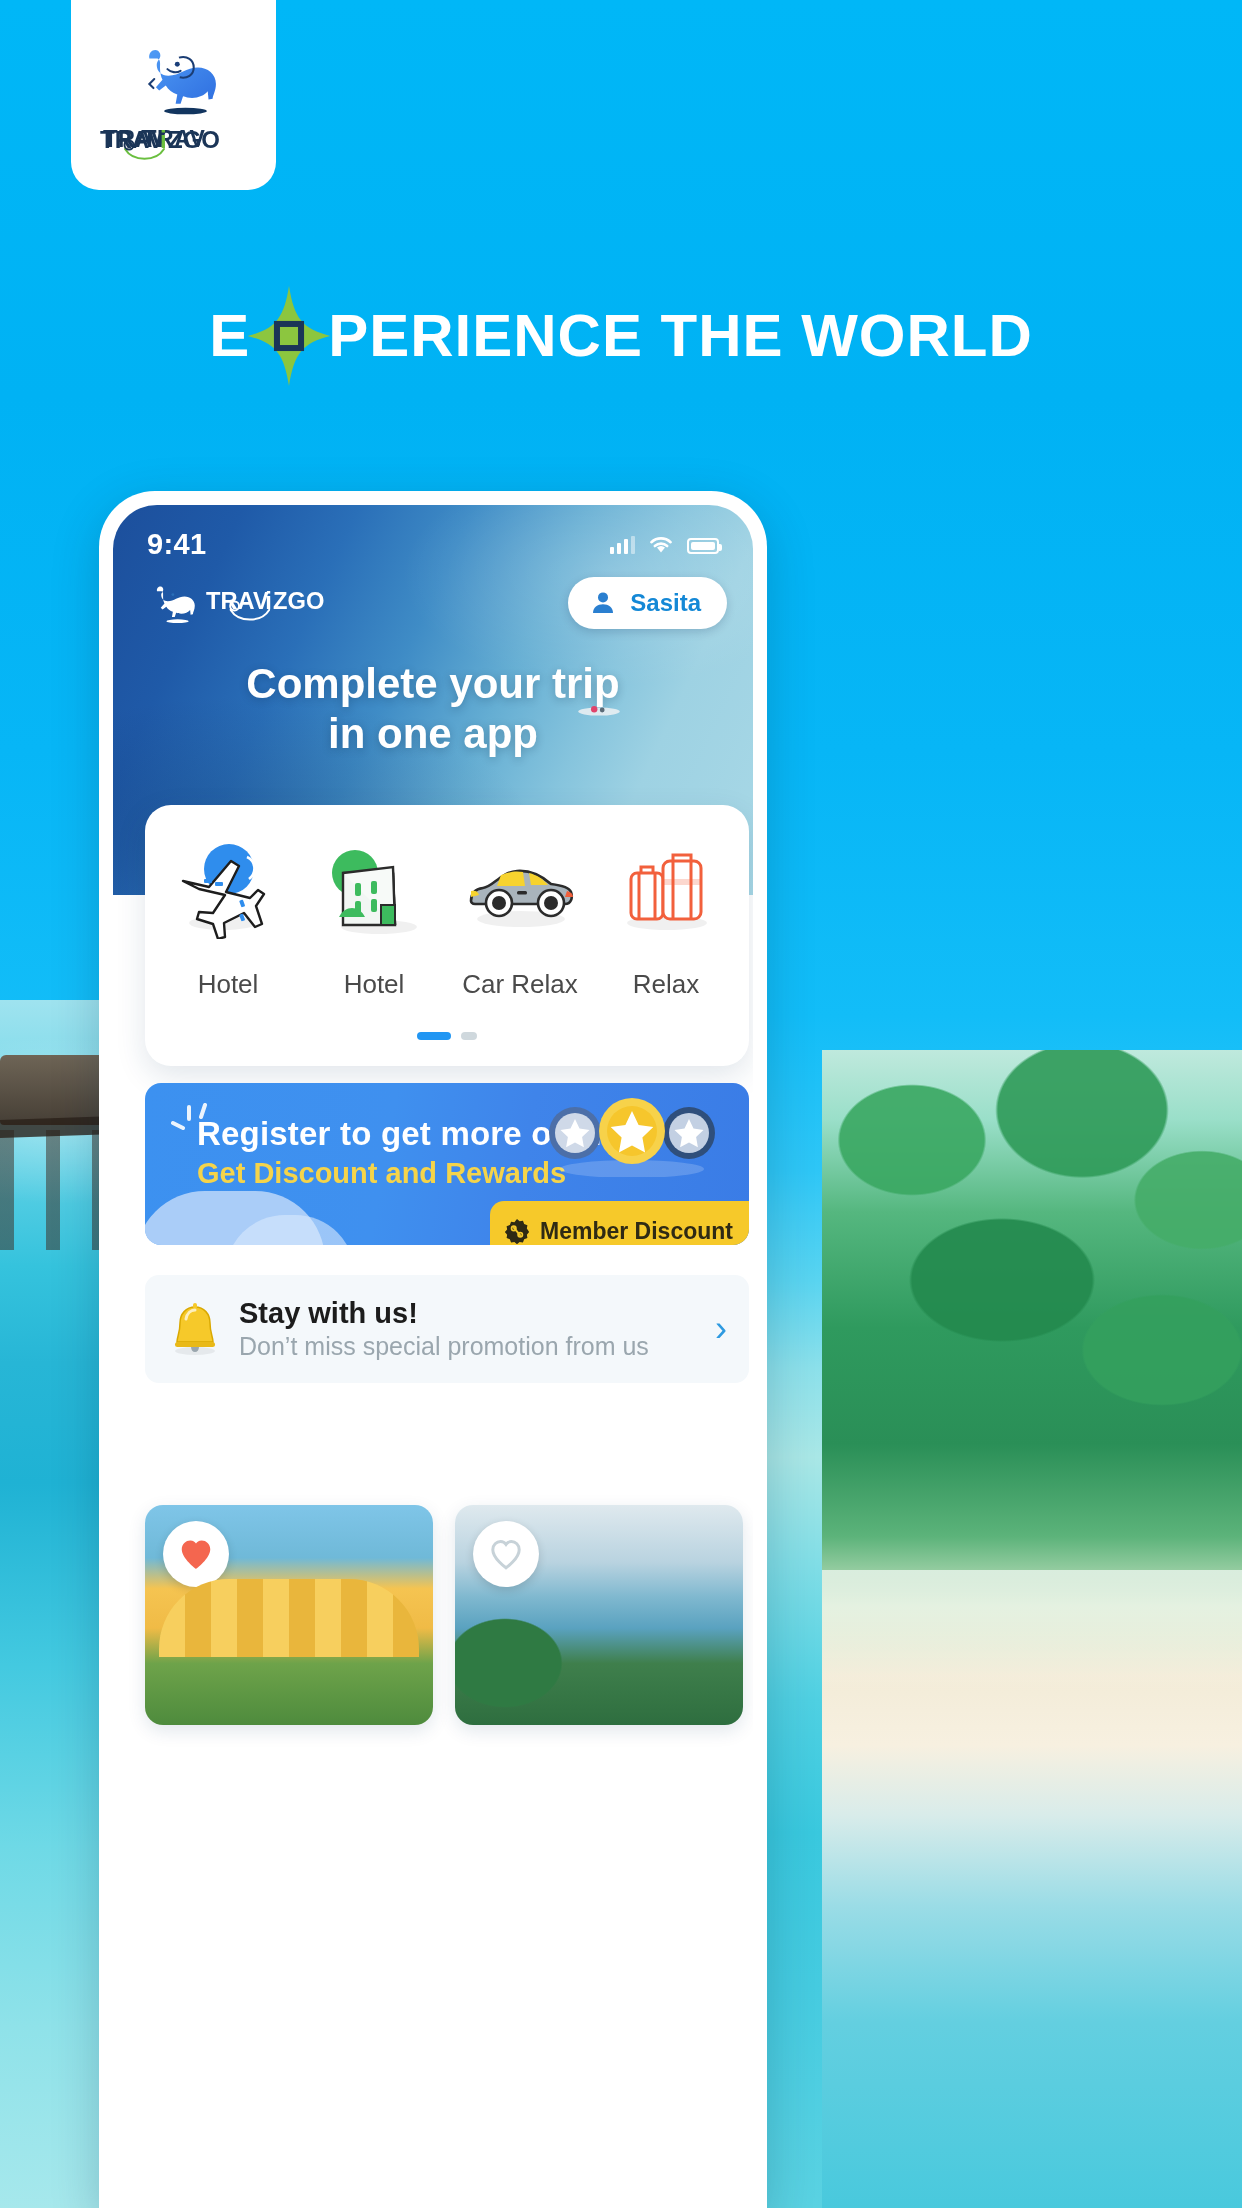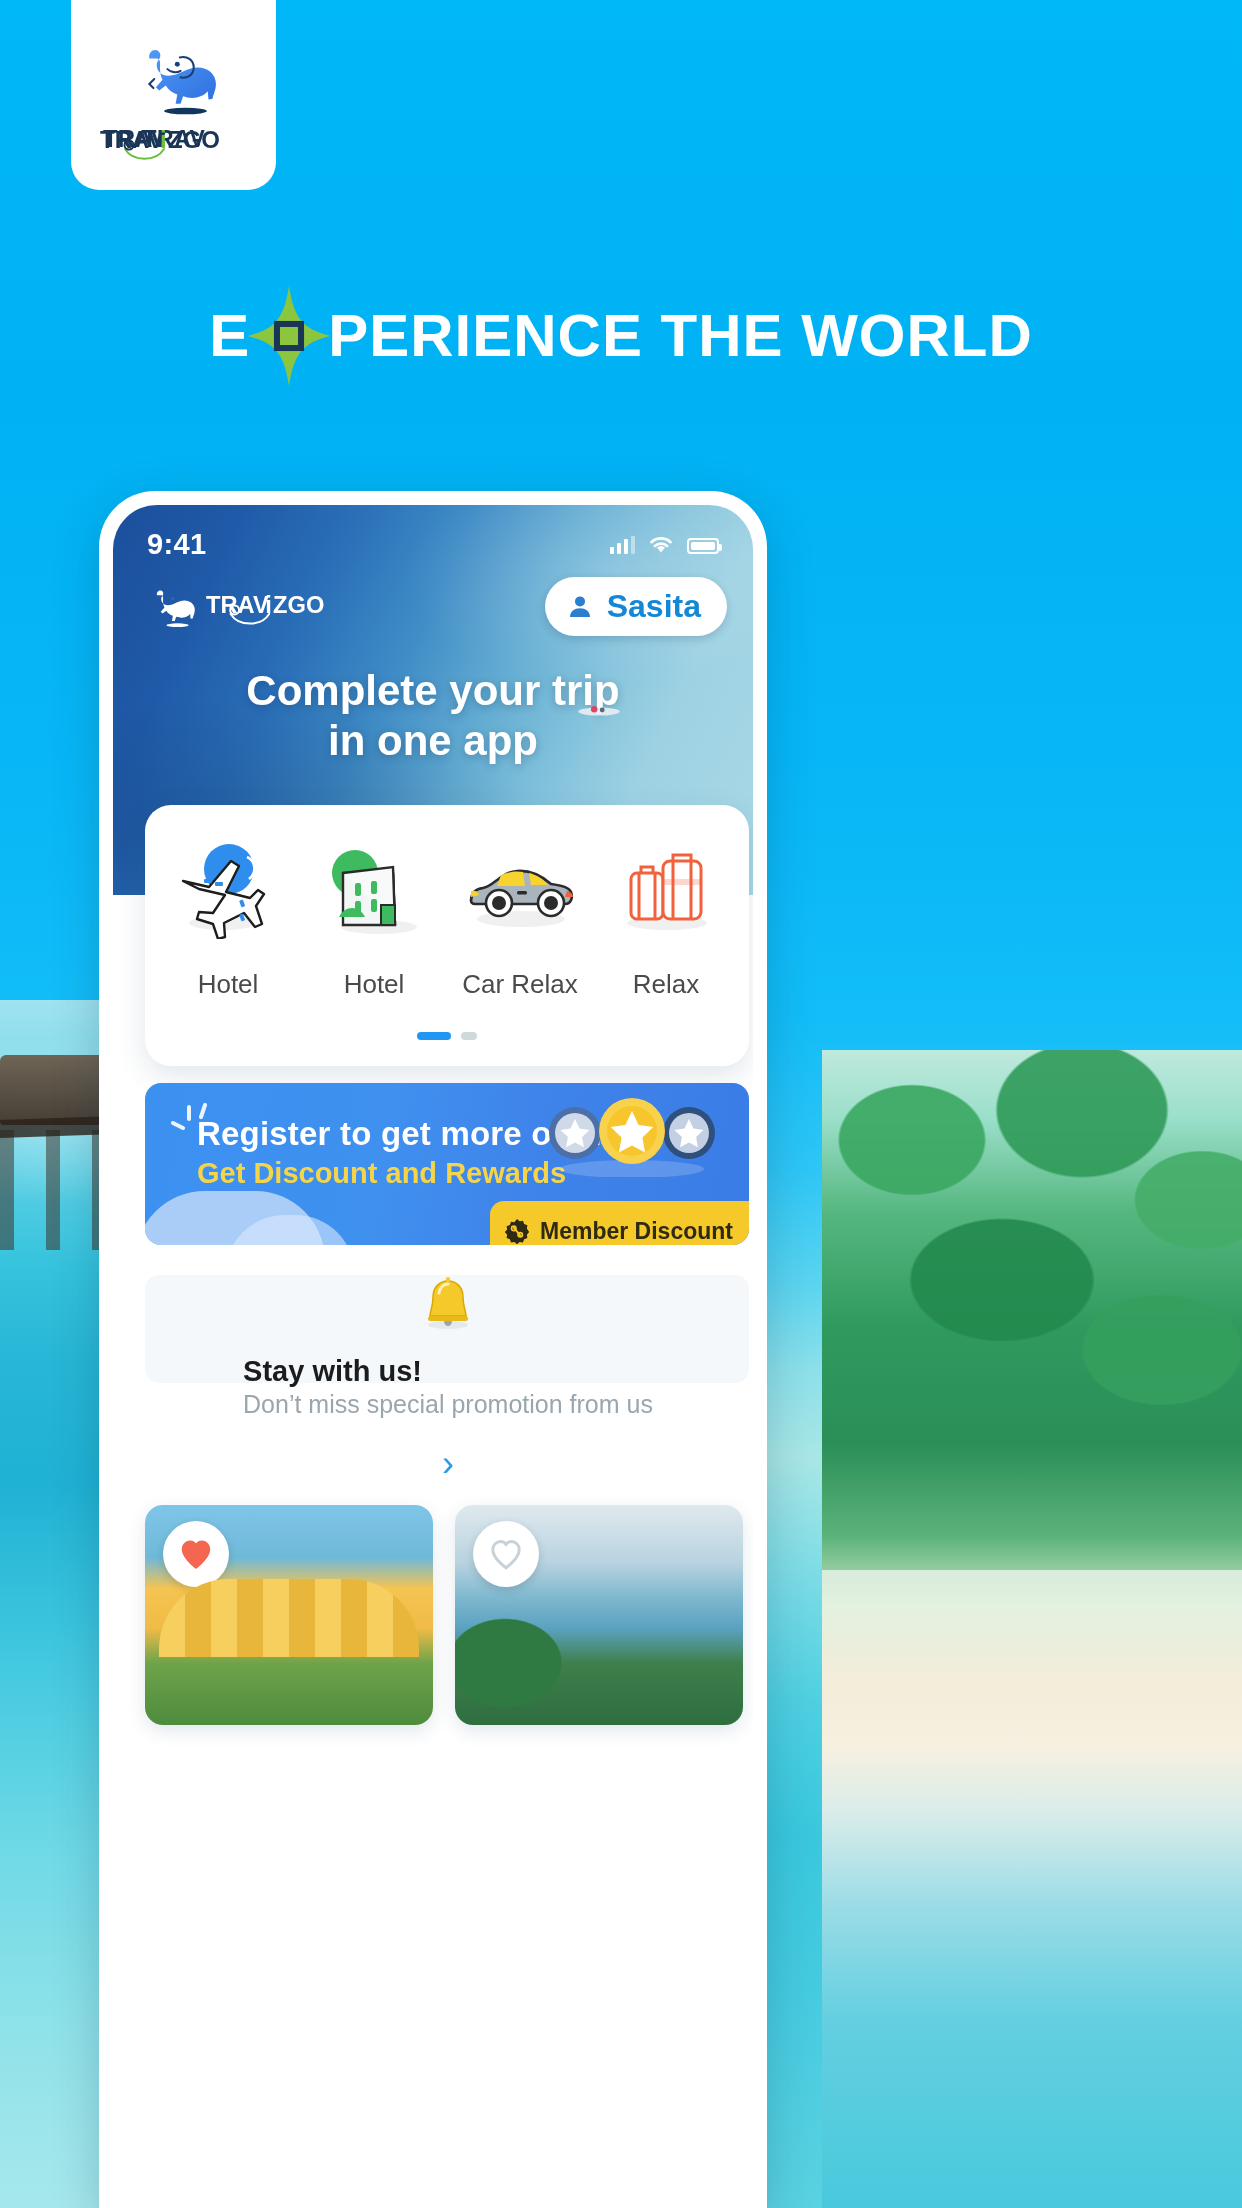--- a/index.html
+++ b/index.html
@@ -131,21 +131,21 @@
     justify-content:space-between; padding:10px 26px 0 30px;
   }
   #app-logo { display:flex; align-items:center; gap:6px; }
   #app-logo .el { width:56px; height:44px; }
   #app-logo .wm { width:148px; height:40px; }
   #user-btn {
     display:flex; align-items:center; gap:12px;
     background:#fff; border-radius:40px; padding:11px 26px 11px 20px;
     box-shadow:0 3px 10px rgba(0,30,70,.18);
   }
-  #user-btn .uname { color:#1488d6; font-size:32px; font-weight:600; }
+  #user-btn .uname { color:#1488d6; font-size:24px; font-weight:600; }
 
   #hero-title {
     position:relative; padding:30px 34px 0 34px;
     color:#fff; font-size:42px; font-weight:700; line-height:1.18;
     text-shadow:0 2px 8px rgba(0,30,60,.25);
     text-align:center;
   }
   #hero-boat { position:absolute; right:130px; top:195px; width:48px; height:20px; }
 
   
@@ -186,21 +186,21 @@
     position:absolute; right:0; bottom:0; height:44px;
     background:#f6c92a; border-radius:14px 0 0 0;
     display:flex; align-items:center; gap:10px; padding:16px 16px 0 14px;
   }
   #member-chip .t { font-size:23px; font-weight:700; color:#2f2a14; }
 
   
   #stay {
     position:absolute; left:32px; top:770px; width:604px; height:108px;
     background:#f4f8fb; border-radius:14px;
-    display:flex; align-items:center; padding:0 22px 0 24px; gap:24px;flex-direction:column;
+    display:flex; align-items:center; padding:0 22px 0 24px; gap:18px;
   }
   #stay .bell { width:52px; height:56px; flex:0 0 auto; }
   #stay .txt { flex:1; }
   #stay .t1 { font-size:29px; font-weight:700; color:#1c1c1c; }
   #stay .t2 { font-size:25px; color:#9aa6ae; margin-top:2px; }
   #stay .chev { color:#2e9ae0; font-size:36px; font-weight:400; }
 
   
   #relax-head {
     position:absolute; left:32px; top:920px; display:flex; align-items:center; gap:16px;

